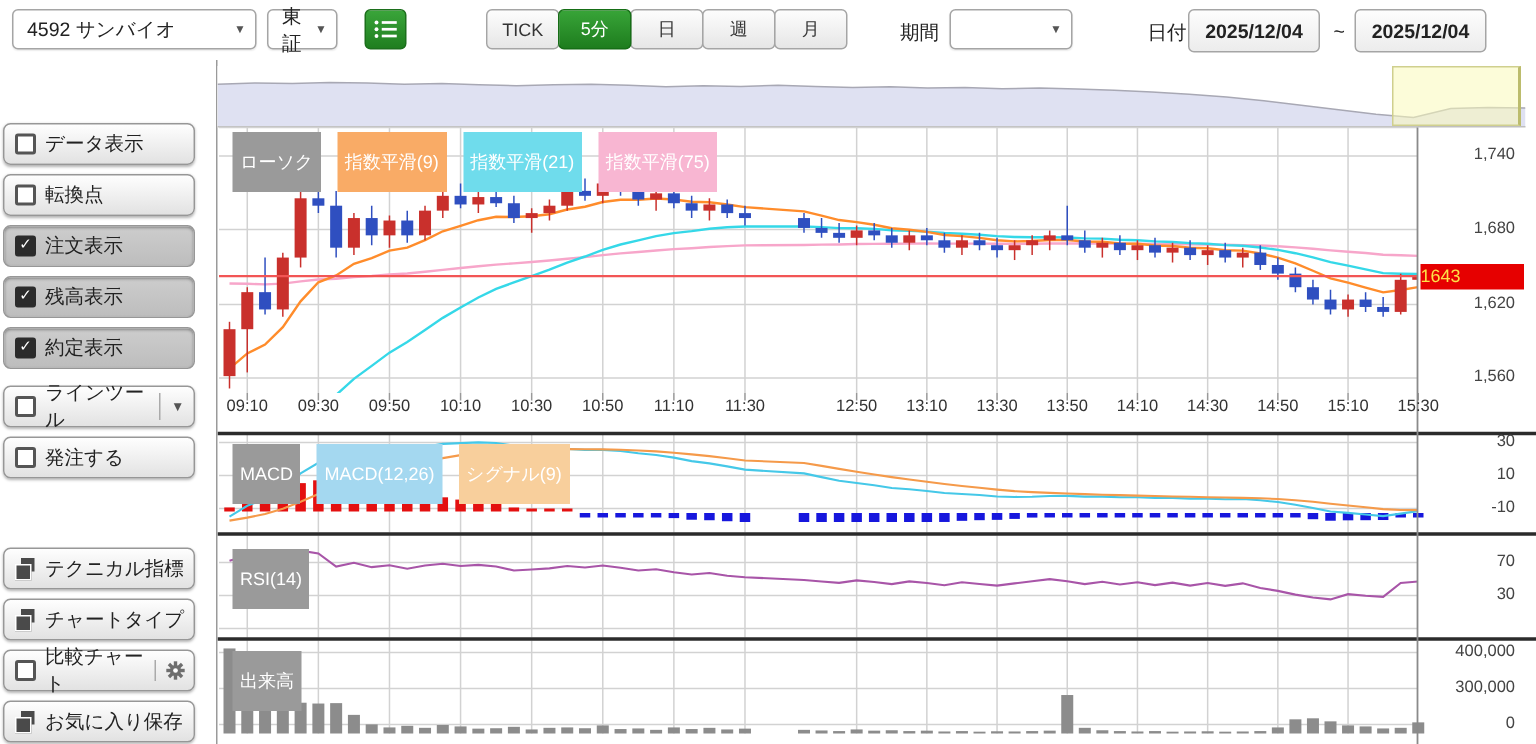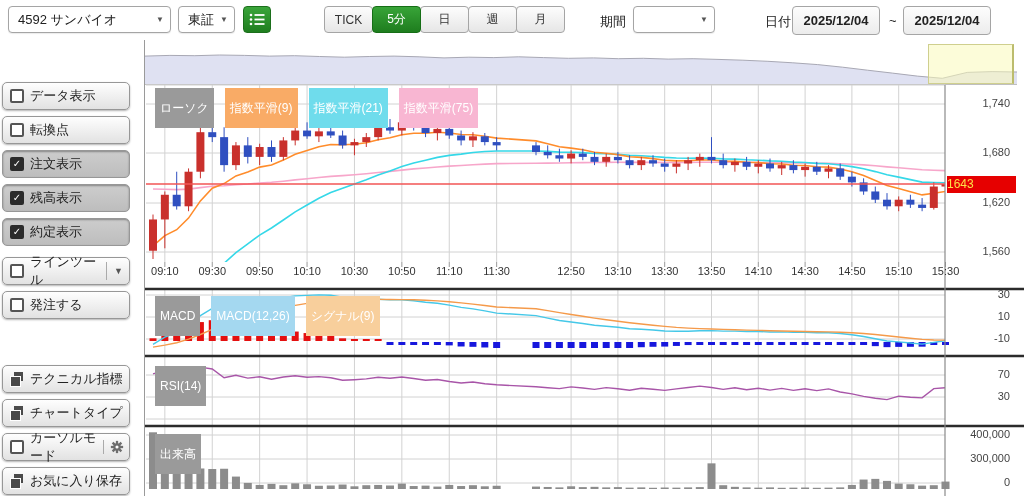--- a/index.html
+++ b/index.html
@@ -54,21 +54,21 @@
 </style>
 </head>
 <body>
 
 <div id="app">
   <div class="toolbar">
     <div class="selbox" style="left:8px;width:163px;">
       <span>4592 サンバイオ</span>
       <span class="arr">▼</span>
     </div>
-    <div class="selbox" style="left:178px;width:57px;">
+    <div class="selbox" style="left:178px;width:47px;">
       <span>東証</span>
       <span class="arr">▼</span>
     </div>
     <button class="listbtn">
       <span style="display:flex;">
         <svg width="17" height="15" viewBox="0 0 17 15">
           <circle cx="2" cy="3" r="1.3" fill="#fff"></circle>
             <rect x="5.5" y="2.1" width="10" height="1.8" fill="#fff"></rect>
           <circle cx="2" cy="7.5" r="1.3" fill="#fff"></circle>
             <rect x="5.5" y="6.6" width="10" height="1.8" fill="#fff"></rect>
@@ -128,21 +128,21 @@
       <div class="sbtn" style="top: 325px;">
         <span class="winic"></span>
         <span>テクニカル指標</span>
       </div>
       <div class="sbtn" style="top: 359px;">
         <span class="winic"></span>
         <span>チャートタイプ</span>
       </div>
       <div class="sbtn" style="top: 393px;">
         <span class="cb"></span>
-        <span>カーソルモード</span>
+        <span>比較チャート</span>
         <span class="addon gear">
           <svg width="14" height="14" viewBox="0 0 16 16">
             <g stroke="#6e6e6e" stroke-width="2.6">
               <line x1="8" y1="1" x2="8" y2="15"></line>
               <line x1="1" y1="8" x2="15" y2="8"></line>
               <line x1="3" y1="3" x2="13" y2="13"></line>
               <line x1="13" y1="3" x2="3" y2="13"></line>
             </g>
             <circle cx="8" cy="8" r="4.2" fill="#6e6e6e" stroke="none"></circle>
             <circle cx="8" cy="8" r="1.8" fill="#fff" stroke="none"></circle>

